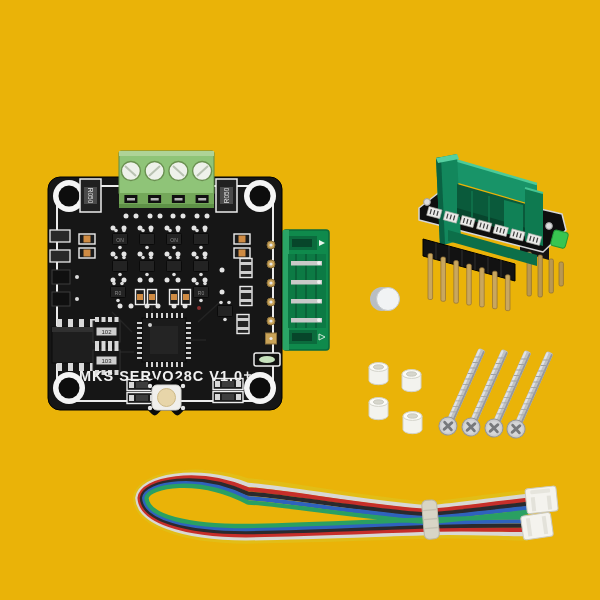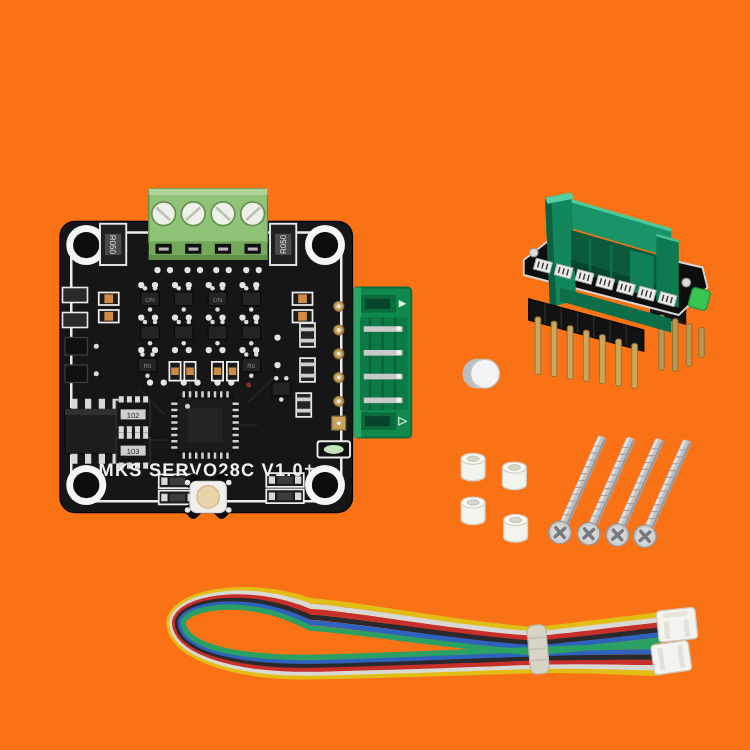--- a/index.html
+++ b/index.html
@@ -1,16 +1,16 @@
 <!DOCTYPE html>
 <html><head>
 <meta charset="utf-8">
 <style>
   html,body{margin:0;padding:0;background:#fff;}
-  .scene{position:relative;width:600px;height:600px;background:#f97316;overflow:hidden;
+  .scene{position:relative;width:600px;height:600px;background:#eab308;overflow:hidden;
          font-family:"Liberation Sans",sans-serif;text-align:center;}
   svg text{font-family:"Liberation Sans",sans-serif;}
 </style>
 </head>
 <body>
 
 <div class="scene">
 <svg width="600" height="600" viewBox="0 0 600 600" xmlns="http://www.w3.org/2000/svg">
 
   <defs>

